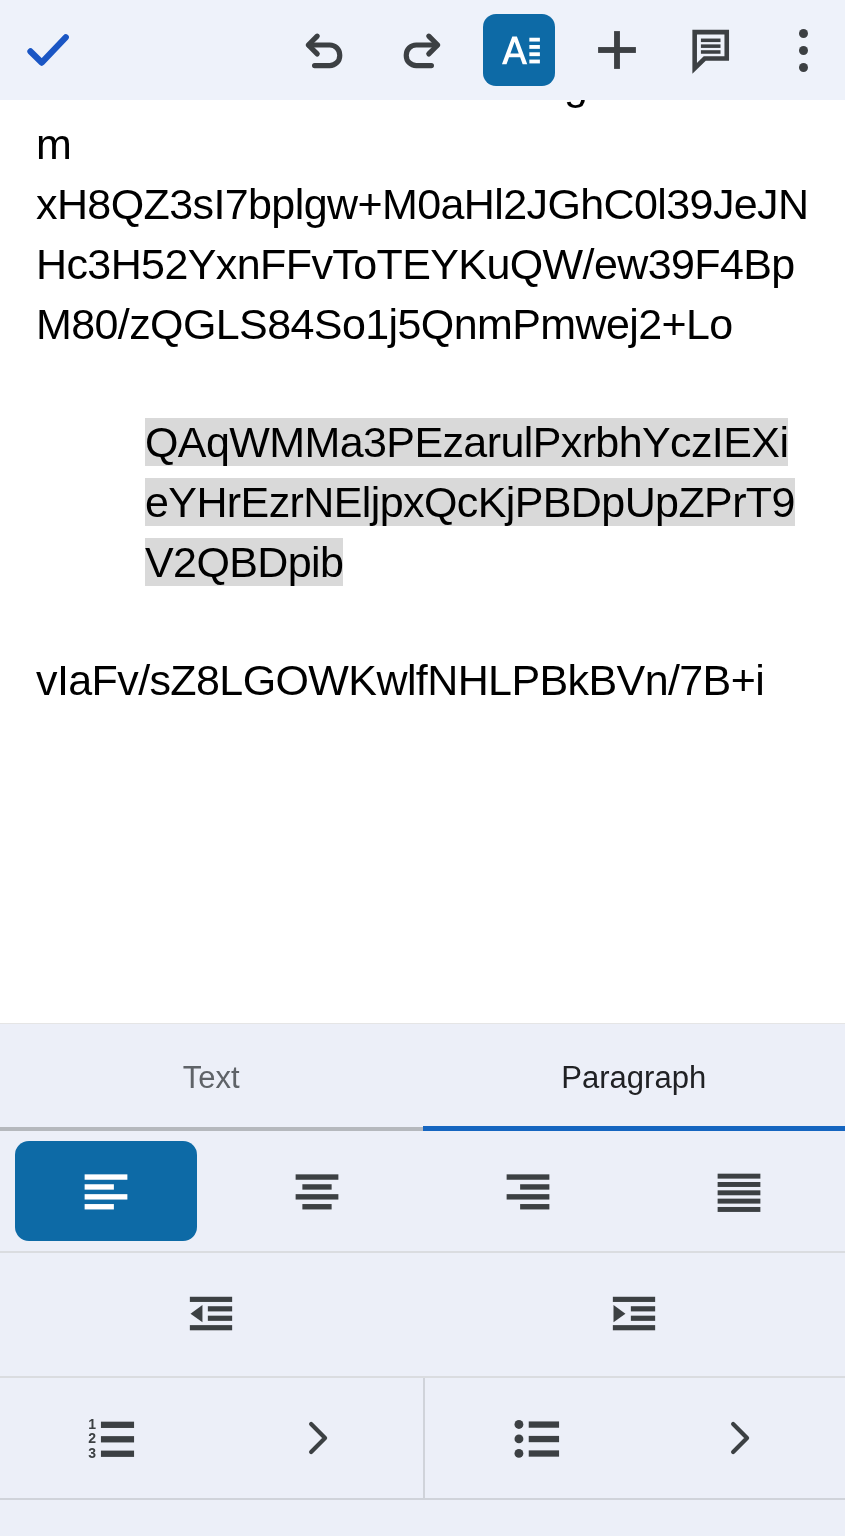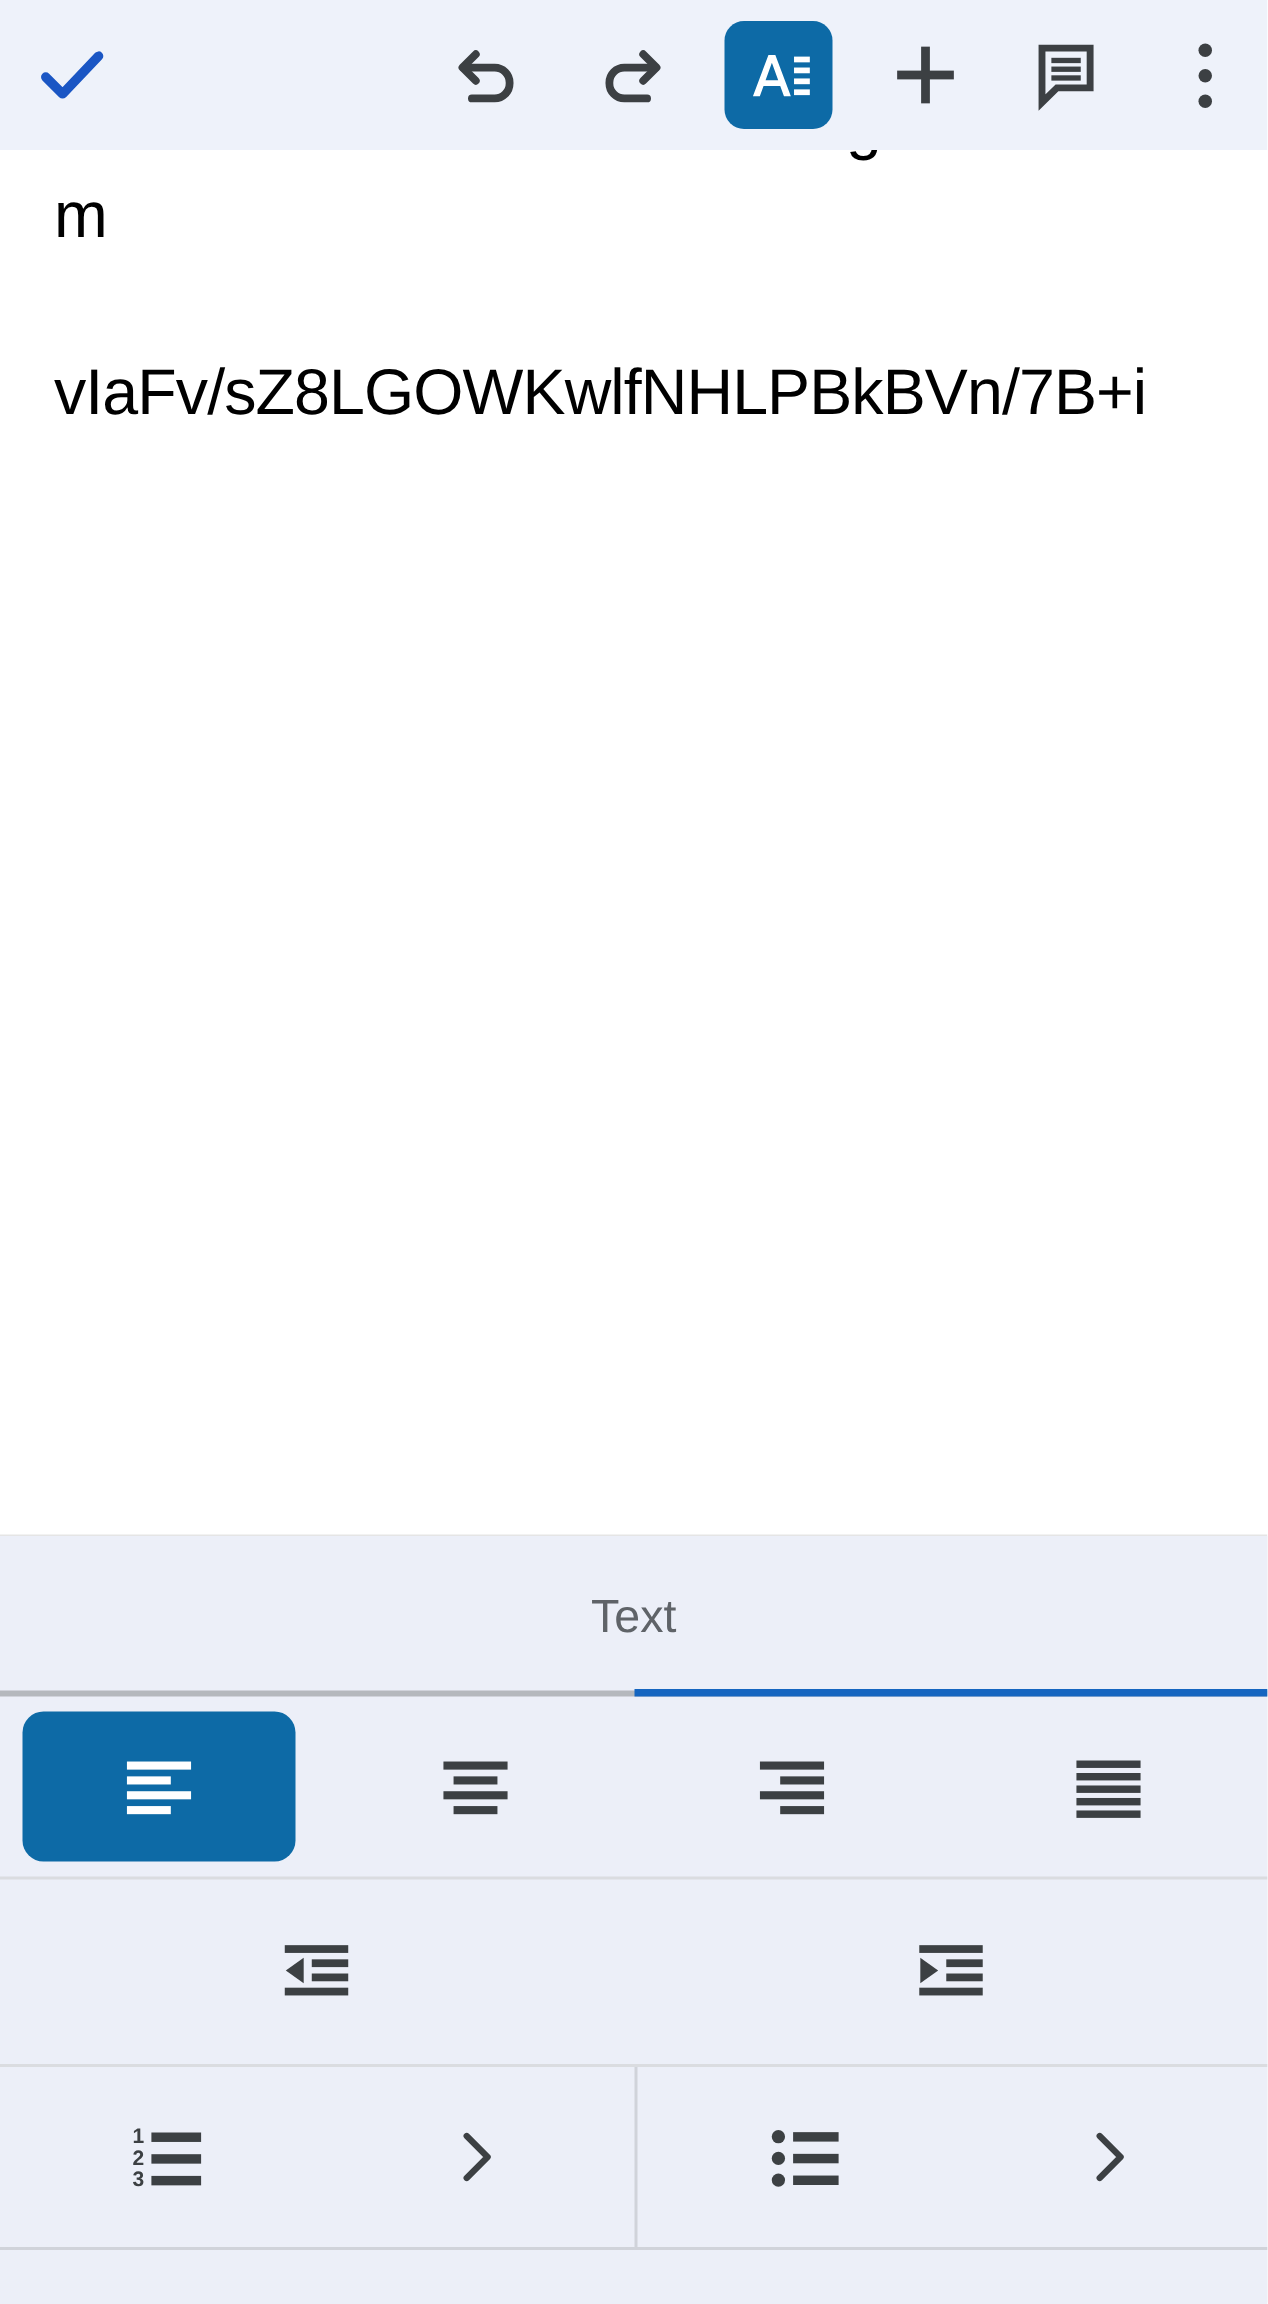--- a/index.html
+++ b/index.html
@@ -293,28 +293,31 @@
         <i></i>
           <i></i>
           <i></i>
       </span>
     </button>
   </div>
 
   <div class="doc">
     <div class="doc-inner">
       <div class="para">KPTHvXUvUUbVUbPuPIKUgbUUAEiuZim</div>
+      <div class="para">xH8QZ3sI7bplgw+M0aHl2JGhC0l39JeJNHc3H52YxnFFvToTEYKuQW/ew39F4BpM80/zQGLS84So1j5QnmPmwej2+Lo</div>
+      <div class="para selected gap"><span class="hl">QAqWMMa3PEzarulPxrbhYczIEXieYHrEzrNEljpxQcKjPBDpUpZPrT9V2QBDpib</span></div>
       <div class="para gap">vIaFv/sZ8LGOWKwlfNHLPBkBVn/7B+i</div>
     </div>
   </div>
 
   <div class="sheet">
 
     <div class="tabs">
       <button class="tab inactive">Text</button>
+      <button class="tab active">Paragraph</button>
       <div class="tab-track"></div>
       <div class="tab-indicator"></div>
     </div>
 
     <div class="align-row">
 
       <div class="align-cell">
         <button class="align-btn on" aria-label="Align left">
           <span>
             <svg width="54" height="54" viewBox="0 0 24 24">

